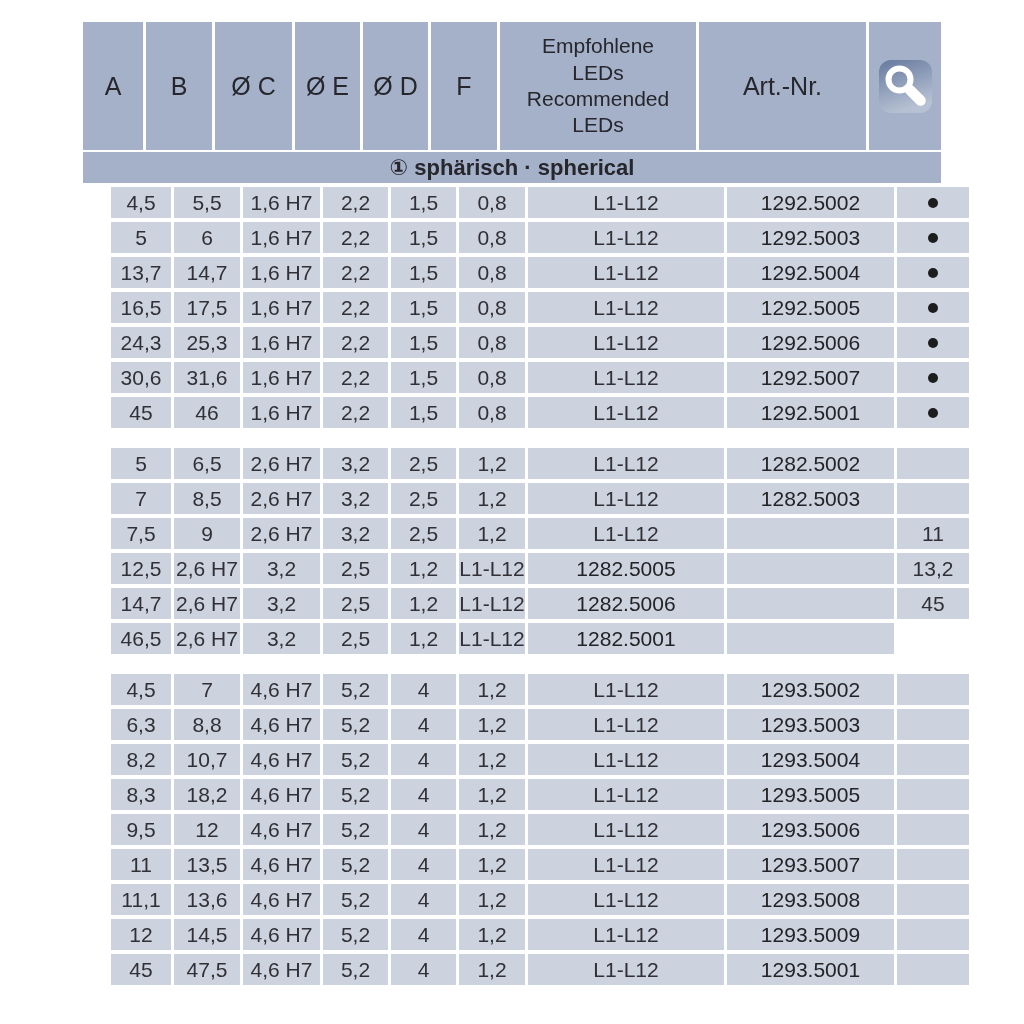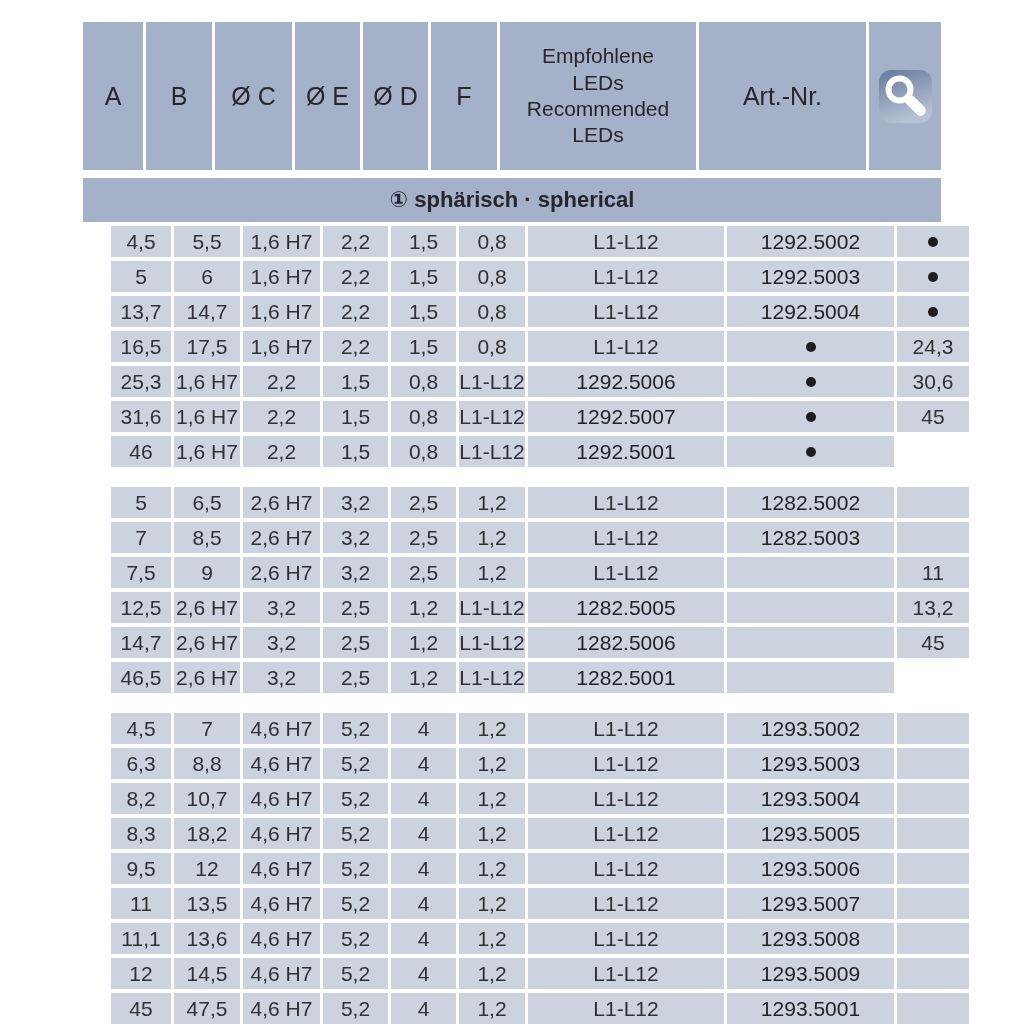--- a/index.html
+++ b/index.html
@@ -18,30 +18,30 @@
   }
   .page{width:858px;margin:0 auto;padding-top:22px;}
   .grid{
     display:grid;
     grid-template-columns:60px 66px 77px 65px 65px 66px 196px 167px 72px;
     column-gap:3px;
     row-gap:4px;
   }
   .hcell{
     background:var(--header-bg);
-    height:148px;
+    height:128px;
     display:flex;align-items:center;justify-content:center;
     font-size:25px;color:var(--header-text);
     text-align:center;
   }
   .hcell.leds{font-size:21px;line-height:1.26;white-space:pre-line;}
   .hcell.artnr-h{font-size:25px;}
   .subheader{
     background:var(--header-bg);
-    height:44px;margin-top:8px;
+    height:31px;margin-top:2px;
     display:flex;align-items:center;justify-content:center;
     font-size:22px;font-weight:700;color:var(--header-text);
   }
   .group{margin-top:20px;margin-left:28px;}
   .group.first{margin-top:4px;}
   .cell{
     background:var(--cell-bg);
     height:31px;
     display:flex;align-items:center;justify-content:center;
     font-size:21px;
@@ -125,20 +125,21 @@
         <div class="cell dotcell">
           <span class="dot"></span>
         </div>
         <div class="cell">16,5</div>
         <div class="cell">17,5</div>
         <div class="cell">1,6 H7</div>
         <div class="cell">2,2</div>
         <div class="cell">1,5</div>
         <div class="cell">0,8</div>
         <div class="cell">L1-L12</div>
+        <div class="cell artnr">1292.5005</div>
         <div class="cell dotcell">
           <span class="dot"></span>
         </div>
         <div class="cell">24,3</div>
         <div class="cell">25,3</div>
         <div class="cell">1,6 H7</div>
         <div class="cell">2,2</div>
         <div class="cell">1,5</div>
         <div class="cell">0,8</div>
         <div class="cell">L1-L12</div>

